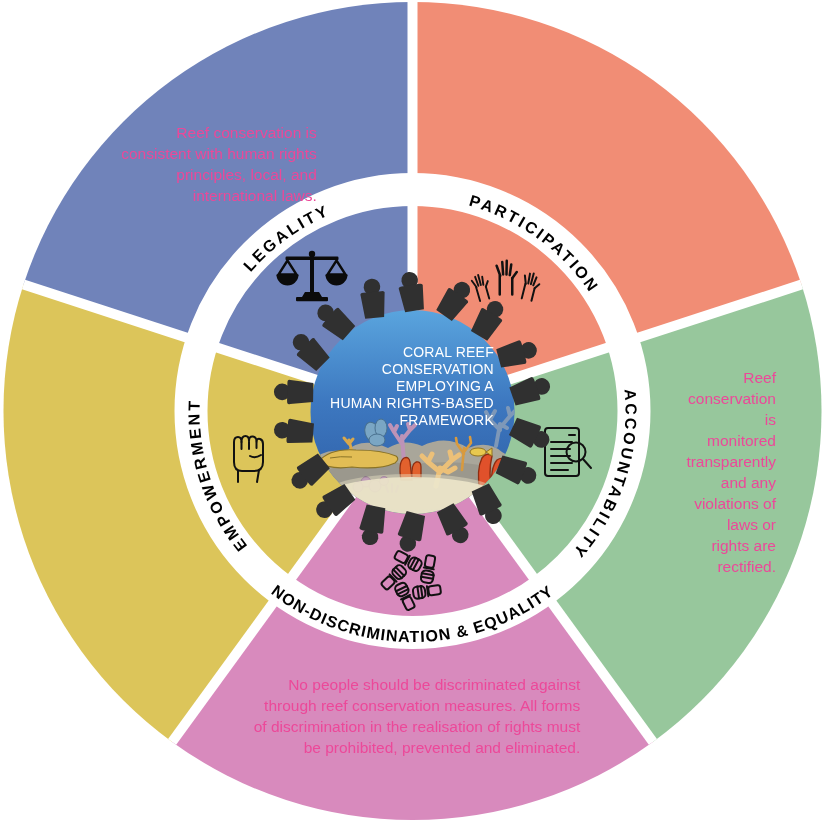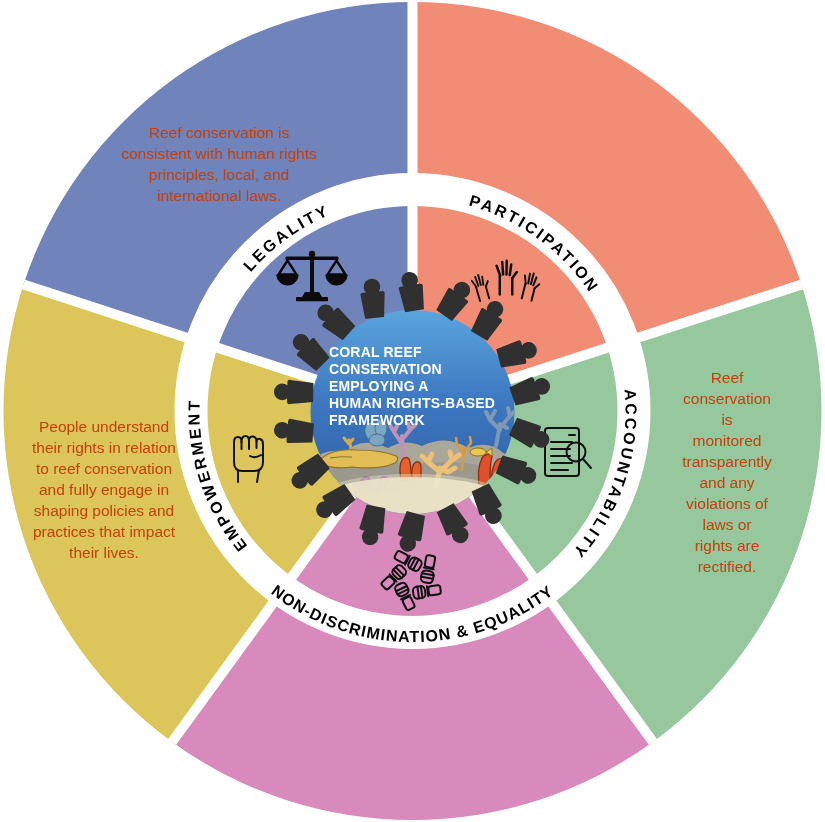--- a/index.html
+++ b/index.html
@@ -1,24 +1,24 @@
 <!DOCTYPE html>
 <html><head>
 <meta charset="utf-8">
 <style>
   html,body{margin:0;padding:0;background:#ffffff;}
   #stage{position:relative;width:825px;height:822px;background:#ffffff;overflow:hidden;
          font-family:"Liberation Sans", sans-serif;}
   #wheel{position:absolute;left:0;top:0;}
   .overlay{position:absolute;left:0;top:0;width:825px;height:822px;pointer-events:none;}
   .desc{position:absolute;transform:translate(-50%,-50%);
-        font-size:15.5px;line-height:21px;color:#c2410c;text-align:center;white-space:pre-line;}
+        font-size:15.5px;line-height:21px;color:#ec4899;text-align:right;white-space:pre-line;}
   .center-title{position:absolute;transform:translate(-50%,-50%);
-        font-size:14px;line-height:17px;font-weight:bold;color:#ffffff;
-        text-align:left;white-space:pre-line;letter-spacing:.2px;}
+        font-size:14px;line-height:17px;font-weight:normal;color:#ffffff;
+        text-align:right;white-space:pre-line;letter-spacing:.2px;}
   .ring-label{font-family:"Liberation Sans", sans-serif;font-weight:bold;font-size:16px;
         letter-spacing:2.6px;fill:#000000;}
   .ring-label--long{letter-spacing:1.1px;}
   .outline{fill:none;stroke:#111111;stroke-width:2;stroke-linecap:round;stroke-linejoin:round;}
 </style>
 </head>
 <body>
 
 <div id="stage">
 
@@ -247,27 +247,24 @@
         </g>
       </g>
   </svg>
 
   <div class="overlay">
     <div class="desc" style="left:727px;top:472px;">Reef conservation is
 monitored
 transparently and any
 violations of laws or
 rights are rectified.</div>
-    <div class="desc" style="left:104px;top:489px;">People understand
-their rights in relation
-to reef conservation
-and fully engage in
-shaping policies and
-practices that impact
-their lives.</div>
+    <div class="desc" style="left:417px;top:716px;">No people should be discriminated against
+through reef conservation measures. All forms
+of discrimination in the realisation of rights must
+be prohibited, prevented and eliminated.</div>
     <div class="desc" style="left:219px;top:164px;">Reef conservation is
 consistent with human rights
 principles, local, and
 international laws.</div>
     <div class="center-title" style="left:412px;top:386px;">CORAL REEF
 CONSERVATION
 EMPLOYING A
 HUMAN RIGHTS-BASED
 FRAMEWORK</div>
   </div>

